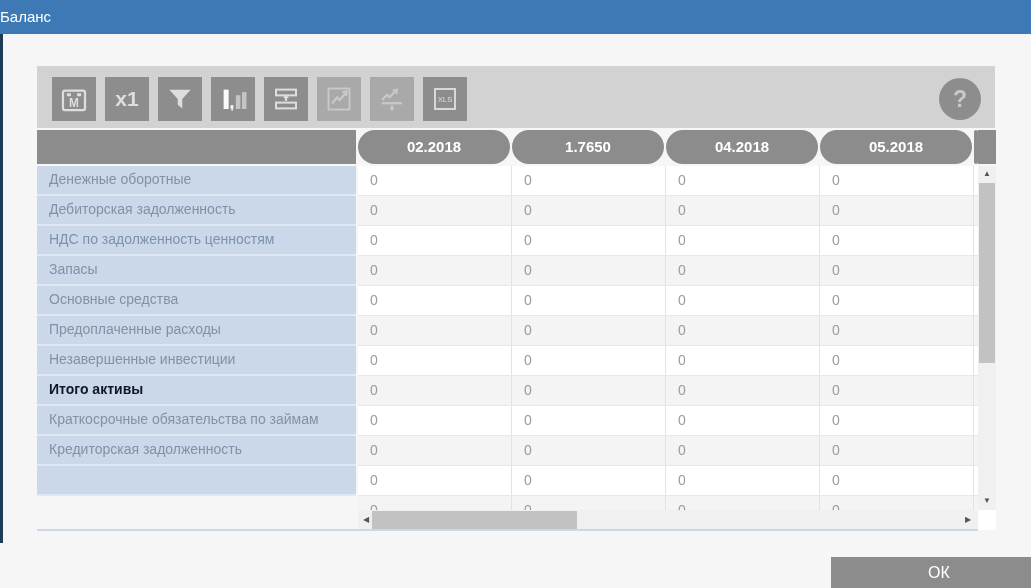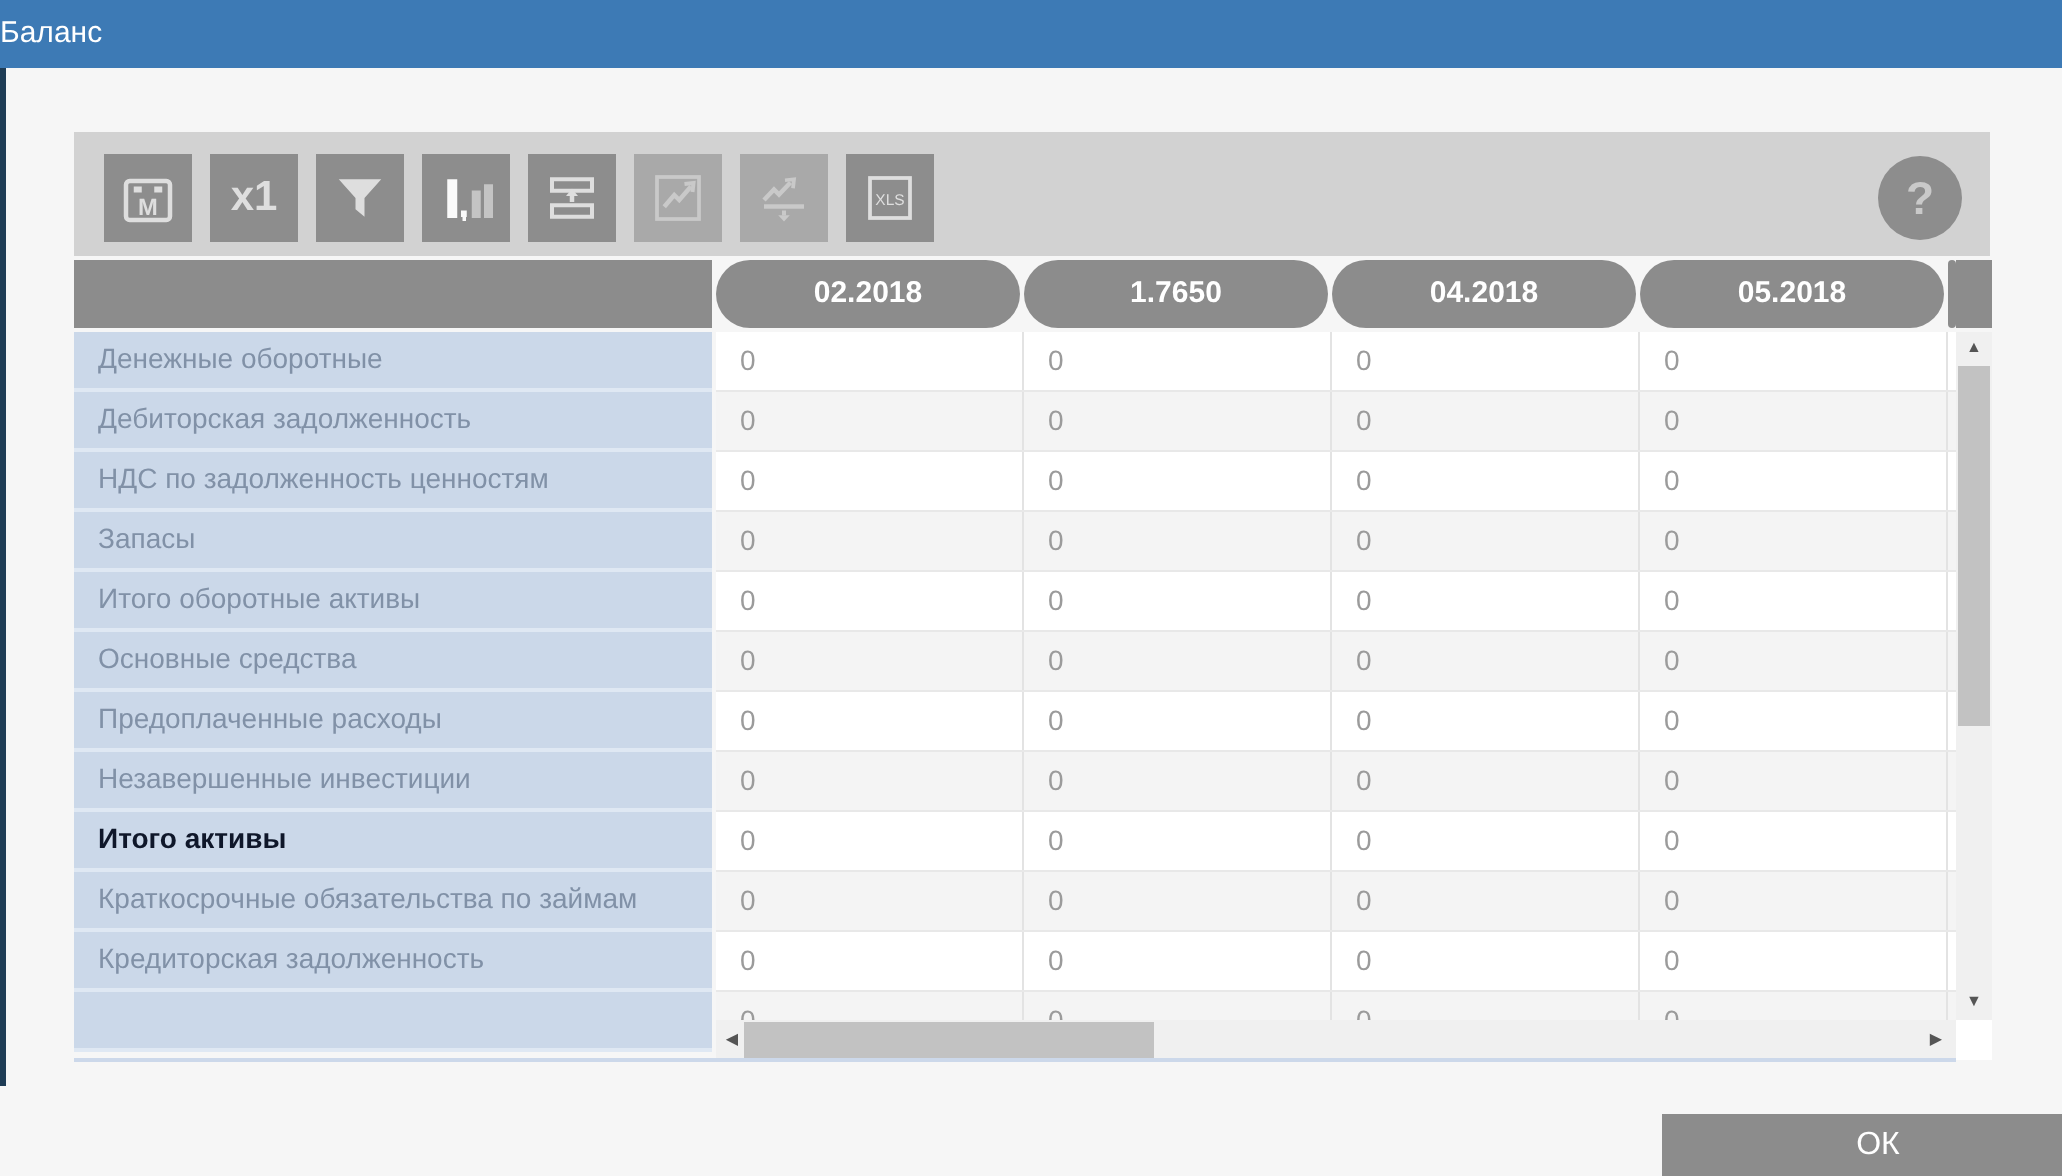--- a/index.html
+++ b/index.html
@@ -162,21 +162,20 @@
   <span>?</span>
 </div>
 
 <div class="label-col">
   <div class="l-header"></div>
   <div id="label-rows">
       <div class="l-cell">Денежные оборотные</div>
       <div class="l-cell">Дебиторская задолженность</div>
       <div class="l-cell">НДС по задолженность ценностям</div>
       <div class="l-cell">Запасы</div>
-      <div class="l-cell">Итого оборотные активы</div>
       <div class="l-cell">Основные средства</div>
       <div class="l-cell">Предоплаченные расходы</div>
       <div class="l-cell">Незавершенные инвестиции</div>
       <div class="l-cell bold">Итого активы</div>
       <div class="l-cell">Краткосрочные обязательства по займам</div>
       <div class="l-cell">Кредиторская задолженность</div>
       <div class="l-cell"></div>
     </div>
 </div>
 

